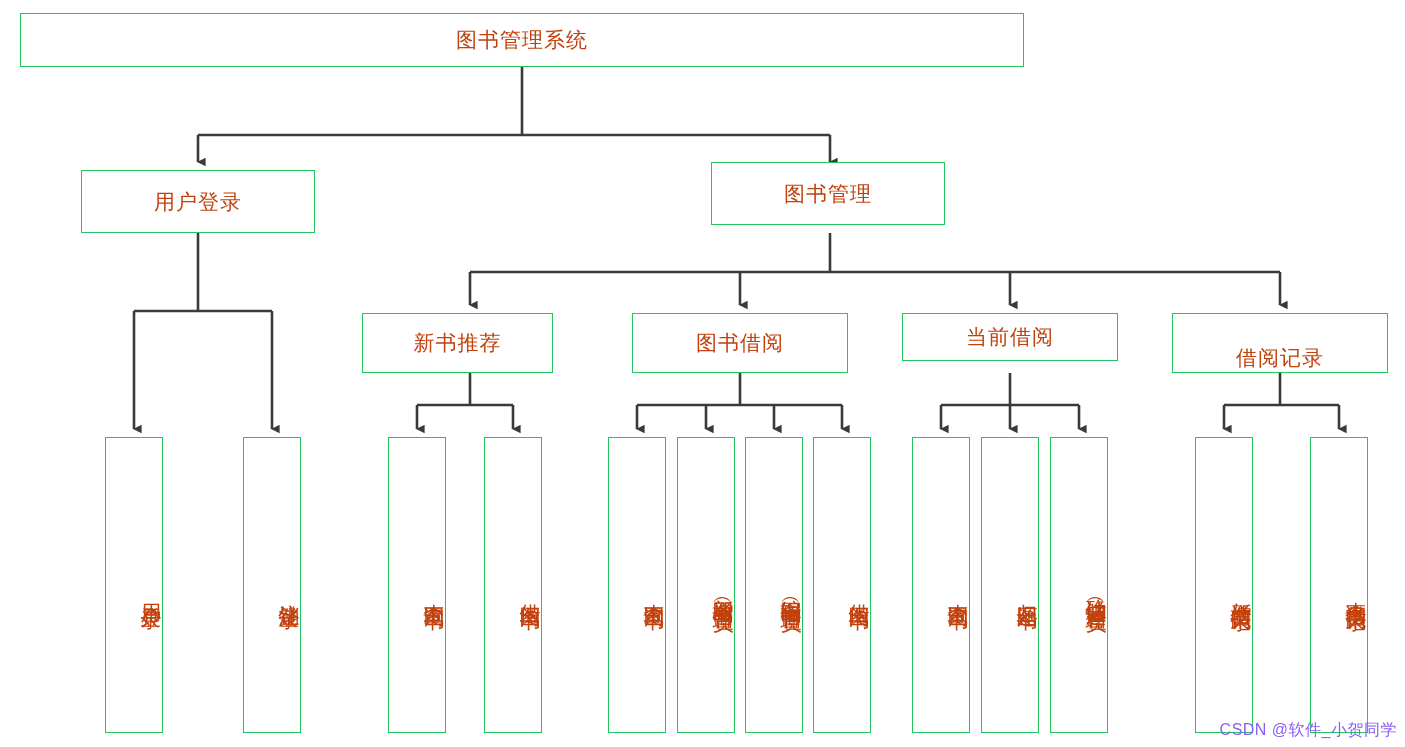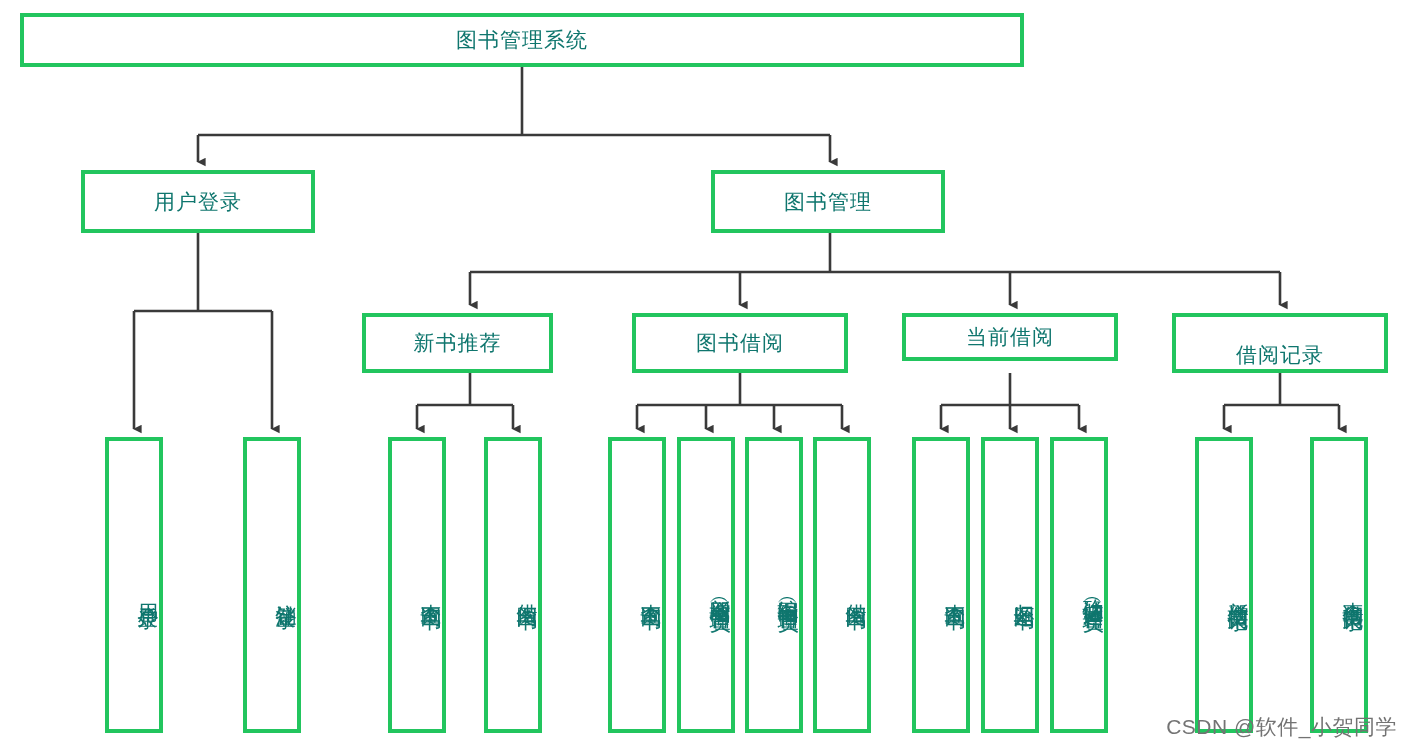--- a/index.html
+++ b/index.html
@@ -13,26 +13,26 @@
   #canvas {
     position: relative;
     width: 1405px;
     height: 747px;
     background: #ffffff;
     overflow: hidden;
   }
   .node {
     position: absolute;
     box-sizing: border-box;
-    border: 4px solid #22c55e;
+    border: 1px solid #22c55e;
     background: #ffffff;
     display: flex;
     align-items: center;
     justify-content: center;
-    color: #0f766e;
+    color: #c2410c;
   }
   .node.horiz {
     font-size: 21px;
     letter-spacing: 1px;
   }
   .node.vert {
     writing-mode: vertical-rl;
     text-orientation: upright;
     font-size: 21px;
     letter-spacing: 2px;
@@ -51,22 +51,22 @@
     left: 0;
     top: 0;
     width: 1405px;
     height: 747px;
     pointer-events: none;
   }
   .watermark {
     position: absolute;
     right: 8px;
     bottom: 6px;
-    font-size: 21px;
-    color: #737373;
+    font-size: 16px;
+    color: #8b5cf6;
     white-space: nowrap;
     letter-spacing: 0.5px;
   }
 </style>
 </head>
 <body>
 
 <div id="canvas">
 
   <svg class="links" viewBox="0 0 1405 747">
@@ -122,21 +122,21 @@
     </g>
   </svg>
 
   <div class="node horiz" style="left:20px; top:13px; width:1004px; height:54px;">
     <span>图书管理系统</span>
   </div>
 
   <div class="node horiz" style="left:81px; top:170px; width:234px; height:63px;">
     <span>用户登录</span>
   </div>
-  <div class="node horiz" style="left:711px; top:170px; width:234px; height:63px;">
+  <div class="node horiz" style="left:711px; top:162px; width:234px; height:63px;">
     <span>图书管理</span>
   </div>
 
   <div class="node horiz" style="left:362px; top:313px; width:191px; height:60px;">
     <span>新书推荐</span>
   </div>
   <div class="node horiz" style="left:632px; top:313px; width:216px; height:60px;text-align:right;">
     <span>图书借阅</span>
   </div>
   <div class="node horiz" style="left:902px; top:313px; width:216px; height:48px;">

